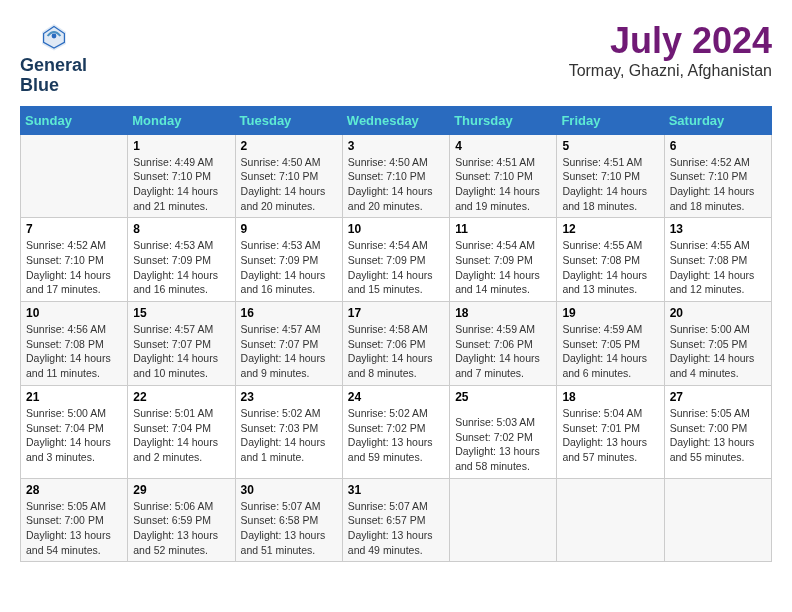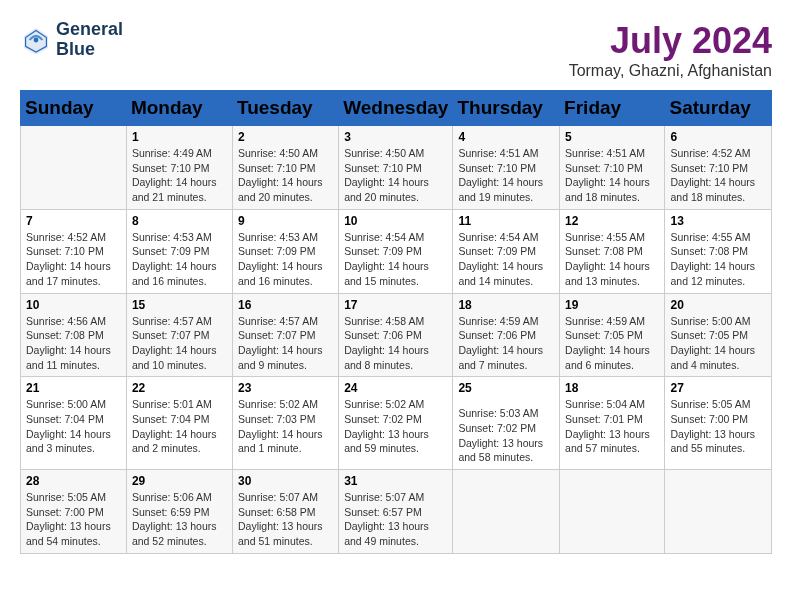--- a/index.html
+++ b/index.html
@@ -13,20 +13,21 @@
     .header-area {
       display: flex;
       justify-content: space-between;
       align-items: flex-start;
       margin-bottom: 10px;
     }
     .logo {
       display: flex;
       align-items: center;
       gap: 4px;
+      flex-direction: column;
     }
     .logo-text {
       font-size: 18px;
       font-weight: bold;
       color: #1a3a5c;
       line-height: 1.1;
     }
     .logo-icon {
       width: 32px;
       height: 32px;
@@ -44,24 +45,24 @@
       color: #333;
       font-weight: normal;
     }
     table {
       width: 100%;
       border-collapse: collapse;
       font-size: 11px;
     }
     thead tr th {
       background-color: #2a6bbf;
-      color: #000000;
+      color: #5eead4;
       padding: 6px 4px;
       text-align: left;
-      font-size: 19px;
+      font-size: 13px;
       font-weight: bold;
       border: 1px solid #2a6bbf;
     }
     tbody tr td {
       border: 1px solid #ccc;
       padding: 4px 5px;
       vertical-align: top;
       height: 80px;
       width: calc(100% / 7);
     }

